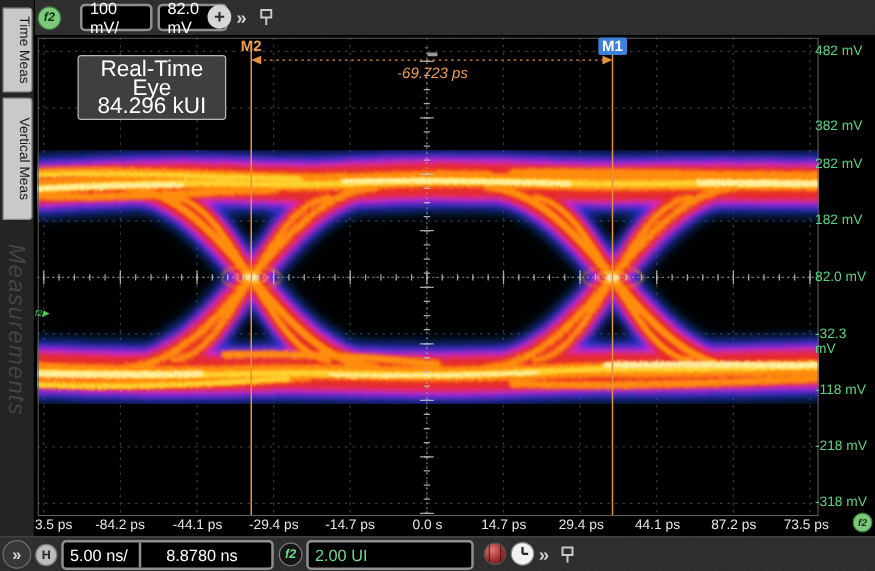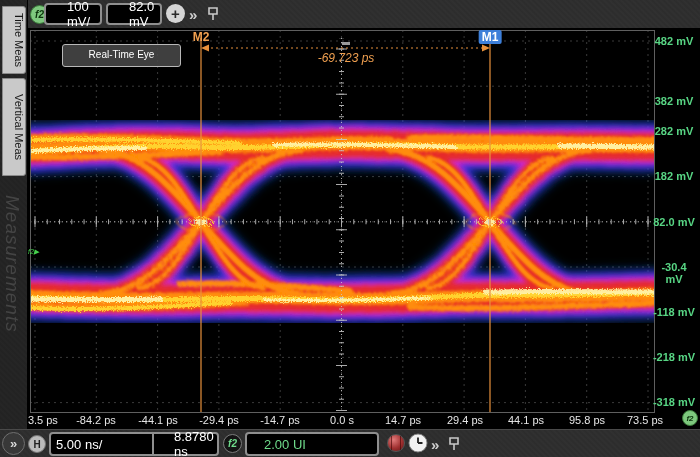--- a/index.html
+++ b/index.html
@@ -29,51 +29,51 @@
   .bottombar { position:absolute; left:0; top:429px; width:700px; height:28px;
     border-top:1px solid #4a4a4a; z-index:6;
     background:repeating-linear-gradient(45deg,#2c2c2c 0,#313131 2px,#2c2c2c 4px);}
   .badge { position:absolute; border-radius:50%; display:flex; align-items:center;
     justify-content:center; font-size:10px; font-style:italic; font-weight:bold; }
   .badge.green { background:#7ec87e; border:1.5px solid #3c7d3c; color:#0c330c; }
   .badge.grey  { background:#bcbcbc; border:1.5px solid #777; color:#222; font-style:normal;}
   .badge.dark  { background:#141414; border:1.5px solid #7a7a7a; color:#6fdc8c; }
   .valbox { position:absolute; background:#000; border:2px solid #8f8f8f;
     border-radius:4px; color:#fff; font-size:13px; display:flex; align-items:center;
-    padding-left:21px; }
+    padding-left:6px;margin-left:20px; }
   .valgroup { position:absolute; background:#000; border:2px solid #8f8f8f;
-    border-radius:4px; display:flex;gap:41px; }
+    border-radius:4px; display:flex; }
   .valgroup .cell { font-size:13px; color:#fff; display:flex; align-items:center;
     padding-left:5px; }
   .valgroup .cell + .cell { border-left:2px solid #8f8f8f; }
   .valgroup .cell.green, .valbox.green { color:#6fdc8c; }
   .roundbtn { position:absolute; border-radius:50%; display:flex; align-items:center;
     justify-content:center; }
   .chev { position:absolute; color:#cfcfcf; font-size:15px; font-weight:bold;
     letter-spacing:-2px; }
   .pin  { position:absolute; }
   
   .screen { position:absolute; left:28px; top:29px; width:672px; height:400px; background:#000; }
   .plot { position:absolute; left:30px; top:30px; width:625px; height:383px; }
   .infobox { position:absolute; left:62px; top:44px; width:119px;
     background:rgba(72,72,72,.88); border:1px solid #b8b8b8; border-radius:3px;
-    color:#fff; font-size:10px; text-align:center; line-height:14.5px;
+    color:#fff; font-size:18px; text-align:center; line-height:14.5px;
     padding:3px 2px; z-index:4; }
   .mlabel { position:absolute; font-size:12px; z-index:4; transform:translateX(-50%); }
   .m2lab { left:201px; top:30px; color:#f0a050; font-weight:bold; }
   .m1lab { left:490px; top:30px; background:#3d7fd9; color:#fff; padding:0 3px;
     border-radius:2px; font-weight:bold; }
   .dlab  { left:346px; top:51px; color:#f0a050;font-style:italic; }
   .dhandle { position:absolute; left:342px; top:42px; width:8px; height:3px;
     background:#9a9a9a; z-index:4; }
   .levelmark { position:absolute; left:28px; top:248px; z-index:4; color:#46d24d;
     font-size:7px; font-style:italic; line-height:7px; }
   
-  .ylab { position:absolute; right:4px; width:44px; text-align:center;
-    color:#58d584; font-size:11px; z-index:3;font-weight:bold; }
+  .ylab { position:absolute; right:4px; width:44px; text-align:left;
+    color:#58d584; font-size:11px; z-index:3; }
   .xlab { position:absolute; top:414px; transform:translateX(-50%);
     color:#e6e6e6; font-size:11px; z-index:3; white-space:nowrap; }
   .cornerbadge { left:682px; top:410px; width:16px; height:16px; z-index:7; font-size:8px;}
 </style>
 </head>
 <body>
 
 <div class="app">
 
   <div class="screen"></div>
@@ -221,51 +221,52 @@
       <path d="M176,18H455" stroke="#e8913c" stroke-width="1" stroke-dasharray="2 3"></path>
       <path d="M171,18 L179,14.5 L179,21.5 Z" fill="#e8913c"></path>
       <path d="M460,18 L452,14.5 L452,21.5 Z" fill="#e8913c"></path>
     </g>
 
     <rect x="0.5" y="0.5" width="624" height="382" fill="none" stroke="#5f5f5f" stroke-width="1"></rect>
   </svg>
 
   <div class="infobox">
     <div>Real-Time Eye</div>
+    <div>84.296 kUI</div>
   </div>
   <div class="mlabel m2lab">M2</div>
   <div class="mlabel m1lab">M1</div>
   <div class="mlabel dlab">-69.723 ps</div>
   <div class="dhandle"></div>
   <div class="levelmark">f2▶</div>
 
   <div>
     <div class="ylab" style="top:35px">482 mV</div>
     <div class="ylab" style="top:95px">382 mV</div>
     <div class="ylab" style="top:125px">282 mV</div>
     <div class="ylab" style="top:170px">182 mV</div>
     <div class="ylab" style="top:216px">82.0 mV</div>
-    <div class="ylab" style="top:261px">-30.4 mV</div>
+    <div class="ylab" style="top:261px">-32.3 mV</div>
     <div class="ylab" style="top:306px">-118 mV</div>
     <div class="ylab" style="top:351px">-218 mV</div>
     <div class="ylab" style="top:396px">-318 mV</div>
   </div>
   <div class="badge green cornerbadge">f2</div>
 
   <div>
     <div class="xlab" style="left:38px">-73.5 ps</div>
     <div class="xlab" style="left:96px">-84.2 ps</div>
     <div class="xlab" style="left:158px">-44.1 ps</div>
     <div class="xlab" style="left:219px">-29.4 ps</div>
     <div class="xlab" style="left:280px">-14.7 ps</div>
     <div class="xlab" style="left:342px">0.0 s</div>
     <div class="xlab" style="left:403px">14.7 ps</div>
     <div class="xlab" style="left:465px">29.4 ps</div>
     <div class="xlab" style="left:526px">44.1 ps</div>
-    <div class="xlab" style="left:587px">95.8 ps</div>
+    <div class="xlab" style="left:587px">87.2 ps</div>
     <div class="xlab" style="left:645px">73.5 ps</div>
   </div>
 
   <div class="sidebar">
     <div class="vtab t1">Time Meas</div>
     <div class="vtab t2">Vertical Meas</div>
     <div class="watermark">Measurements</div>
   </div>
 
   <div class="topbar">
@@ -280,21 +281,21 @@
   </div>
 
   <div class="bottombar">
     <div class="roundbtn" style="left:2px; top:2px; width:23px; height:23px; background:#383838; border:1px solid #6f6f6f; color:#d8d8d8; font-size:13px; font-weight:bold;">»</div>
     <div class="badge grey" style="left:28px; top:5px; width:18px; height:18px;">H</div>
     <div class="valgroup" style="left:49px; top:2px; width:170px; height:24px;">
       <div class="cell" style="width:60px;">5.00 ns/</div>
       <div class="cell" style="flex:1;padding-left:20px;">8.8780 ns</div>
     </div>
     <div class="badge dark" style="left:223px; top:4px; width:19px; height:19px;">f2</div>
-    <div class="valgroup" style="left:245px; top:2px; width:134px; height:24px;padding-left:12px;">
+    <div class="valgroup" style="left:245px; top:2px; width:134px; height:24px;">
       <div class="cell green" style="width:57px;">2.00 UI</div>
     </div>
     <div class="roundbtn" style="left:387px; top:4px; width:18px; height:18px; border:1px solid #555;
          background:radial-gradient(circle at 35% 30%, #e07a7a, #a03030 55%, #5e1414);">
       <span style="display:block;width:10px;height:14px;border-left:1px solid rgba(60,0,0,.6);border-right:1px solid rgba(60,0,0,.6);"></span>
     </div>
     <svg class="roundbtn" style="left:408px; top:3px;" width="20" height="20" viewBox="0 0 20 20">
       <circle cx="10" cy="10" r="9" fill="#f2f2f2" stroke="#888"></circle>
       <path d="M10 10 V4.5 M10 10 H14.5" stroke="#222" stroke-width="1.8" fill="none"></path>
     </svg>

